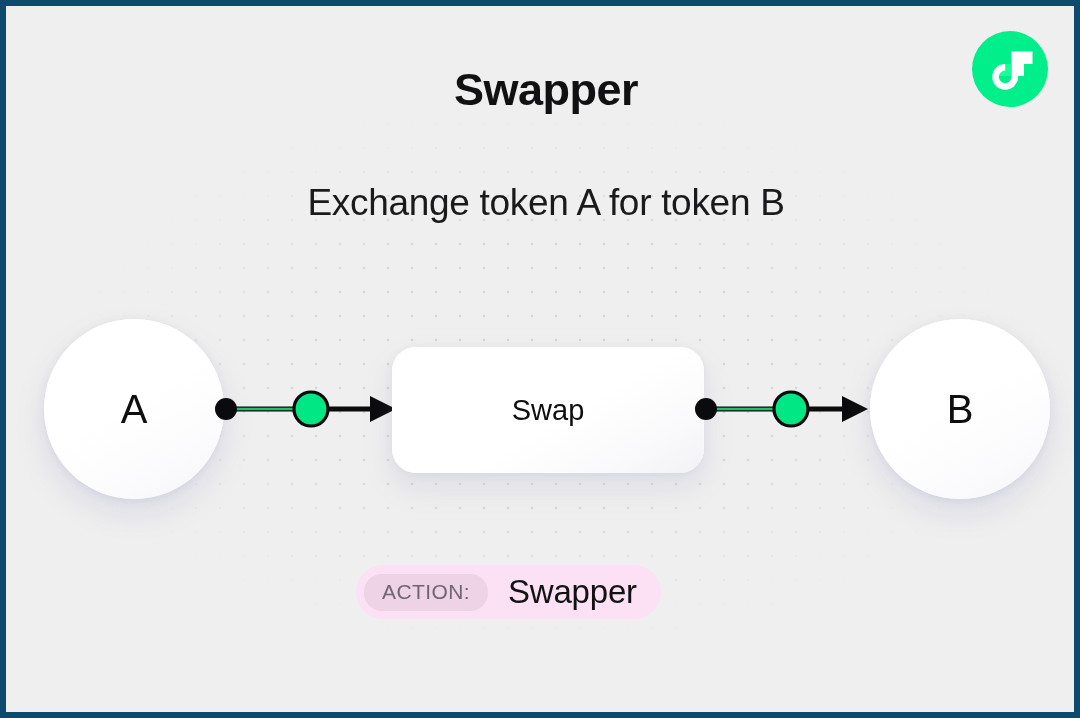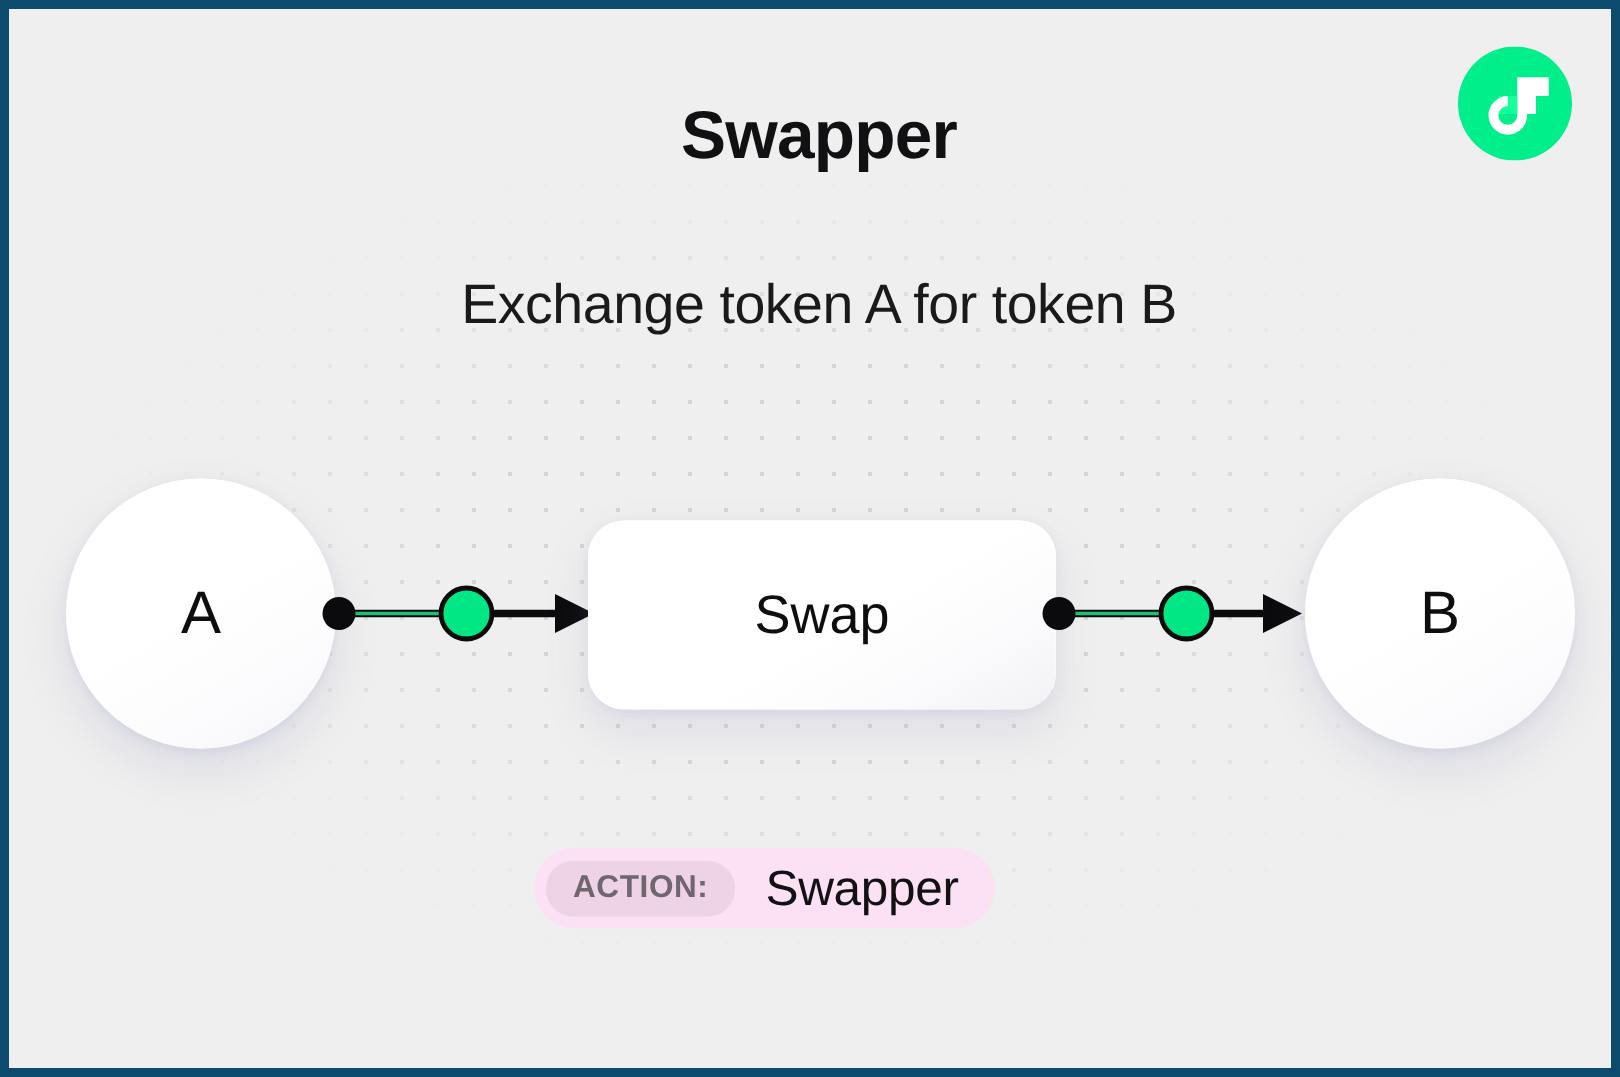--- a/index.html
+++ b/index.html
@@ -107,21 +107,21 @@
     width: 312px;
     height: 126px;
     border-radius: 24px;
     background: linear-gradient(150deg, #ffffff 0%, #ffffff 55%, #fafafc 80%, #f2f2f6 100%);
     box-shadow: 0 14px 30px rgba(120,120,180,0.14),
                 0 2px 8px rgba(120,120,180,0.09),
                 inset 0 1px 2px rgba(255,255,255,0.95);
     display: flex;
     align-items: center;
     justify-content: center;
-    font-size: 36px;
+    font-size: 29px;
     font-weight: 400;
     color: #0e0e10;
   }
 
   
   .connector {
     position: absolute;
     height: 52px;
     top: 377px;
   }
@@ -139,21 +139,21 @@
     display: flex;
     align-items: center;
     padding: 0 24px 0 8px;
     box-sizing: border-box;
   }
   #action-badge-key {
     background: #eed2e6;
     border-radius: 18px;
     padding: 6px 18px 7px 18px;
     font-size: 21px;
-    font-weight: 700;
+    font-weight: 400;
     letter-spacing: 0.4px;
     color: #6f666f;
   }
   #action-badge-value {
     margin-left: 20px;
     font-size: 33px;
     font-weight: 400;
     color: #121214;
     letter-spacing: -0.2px;
   }

